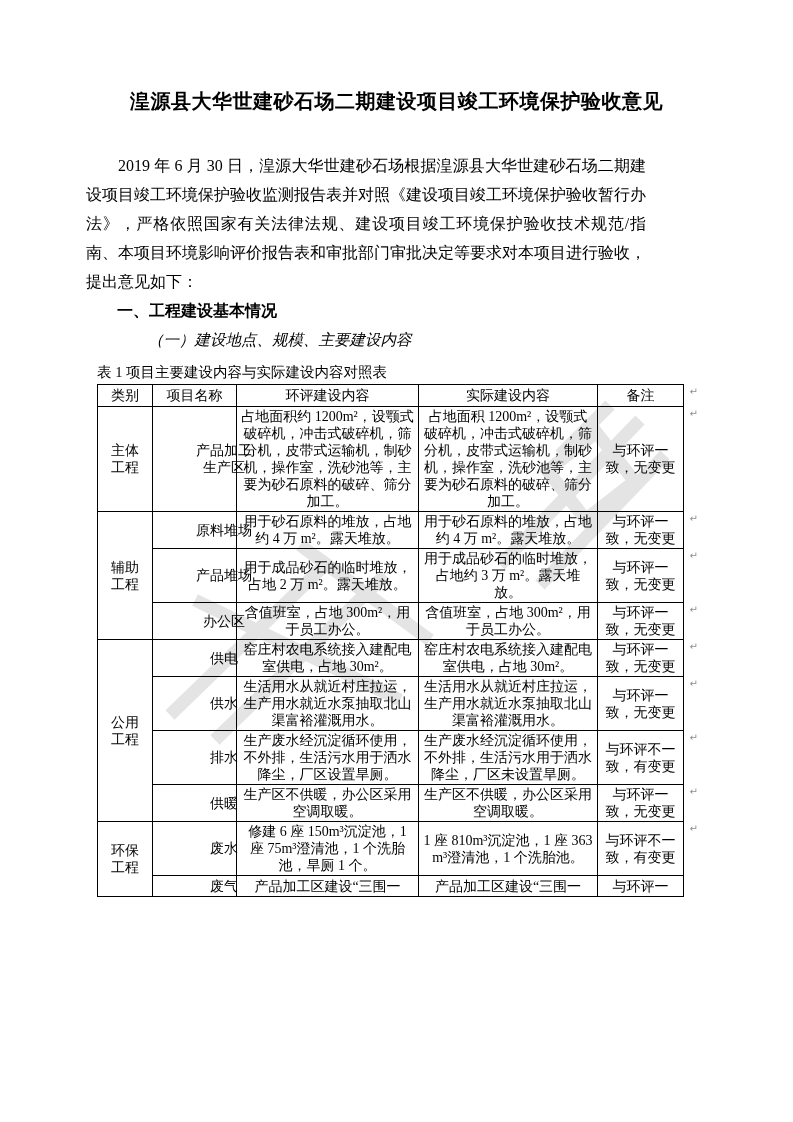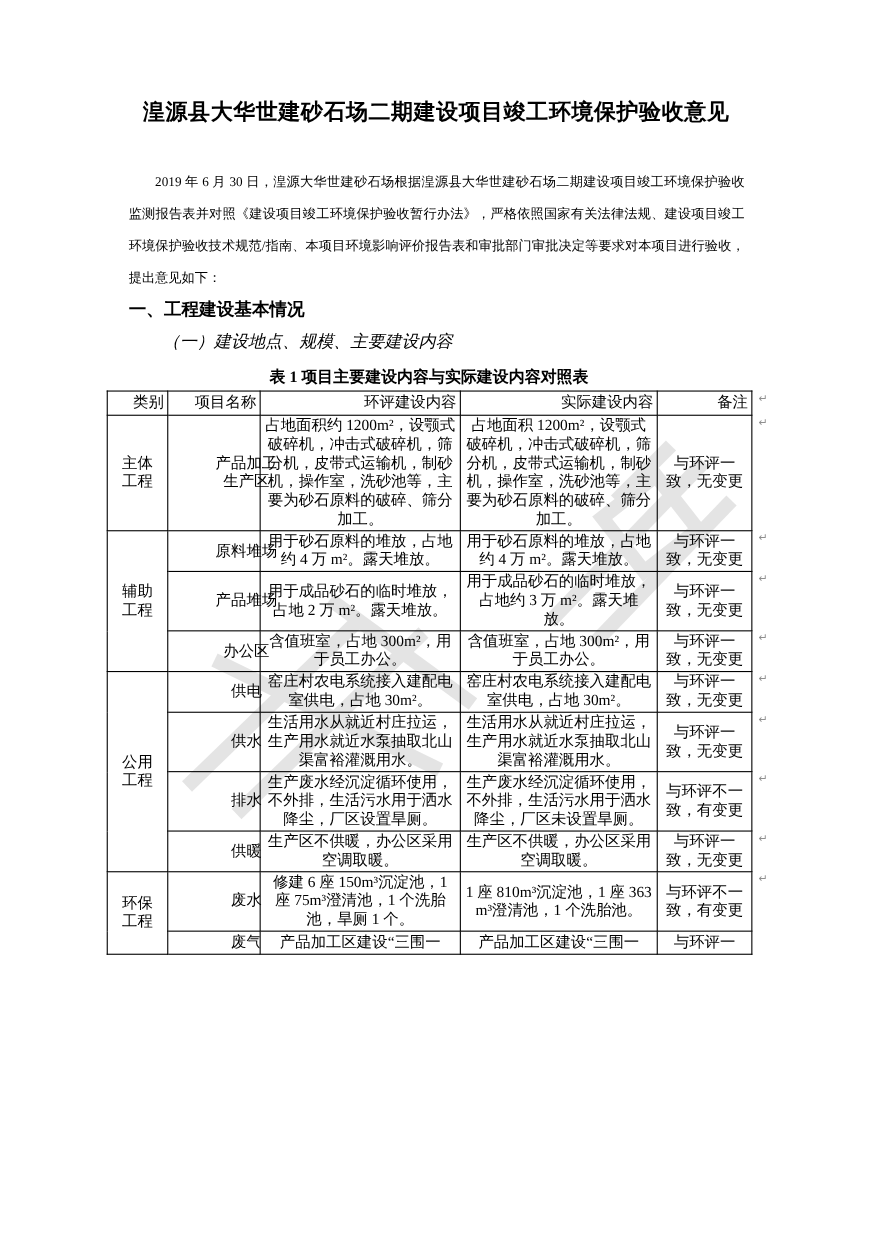--- a/index.html
+++ b/index.html
@@ -15,38 +15,38 @@
   .content{position:relative;z-index:1;}
   .doc-title{
     margin:88px 60px 0 60px;
     text-align:center;
     font-size:20px;
     font-weight:bold;
     letter-spacing:0.5px;
   }
   .body-text{
     width:560px;
-    margin:36px auto 0 117px;
-    font-size:12px;
+    margin:36px auto 0 86px;
+    font-size:16px;
     line-height:29px;
     text-align:justify;
     text-justify:inter-character;
   }
   .indent{text-indent:2em;}
   .sec-heading{
     width:560px;margin:0 auto 0 117px;
     font-size:16px;font-weight:bold;line-height:29px;
   }
   .sub-heading{
     width:560px;margin:0 auto 0 117px;
     font-size:15.5px;line-height:29px;text-indent:2em;font-style:italic;
   }
   .tbl-caption{
     width:586px;margin:8px 0 2px 97px;
-    text-align:center;font-size:14.5px;font-weight:bold;line-height:20px;
+    font-size:14.5px;font-weight:normal;line-height:20px;
   }
   table.cmp{
     position:relative;
     margin-left:97px;
     border-collapse:collapse;
     table-layout:fixed;
     width:586px;
     background:transparent;
     font-size:14px;
     line-height:17px;
@@ -55,21 +55,21 @@
   table.cmp td,table.cmp th{
     border:1px solid #000;
     padding:1px 3px;
     text-align:center;
     vertical-align:middle;
     font-weight:normal;
     position:relative;
     word-break:break-all;
     line-break:strict;
   }
-  table.cmp th{height:19px;text-align:right;}
+  table.cmp th{height:19px;}
   col.c-cat{width:55px;}
   col.c-name{width:84px;}
   col.c-eia{width:182px;}
   col.c-act{width:179px;}
   col.c-note{width:86px;}
   .cat-inner{display:inline-block;width:34px;}
   .name-inner{display:inline-block;width:62px;margin-left:37px;}
   .rowmark{
     position:absolute;
     right:-15px;top:1px;

